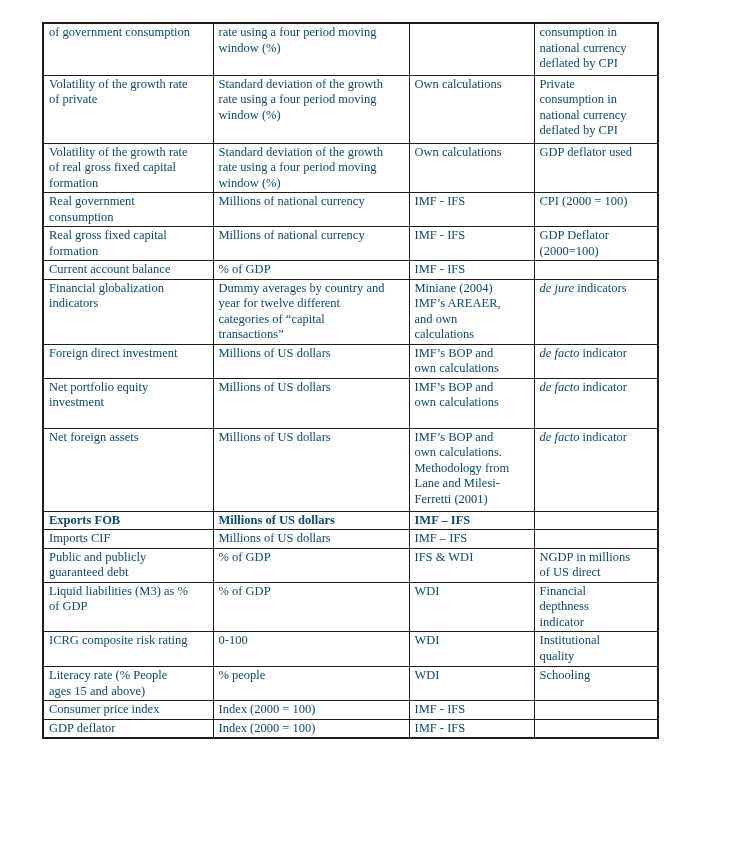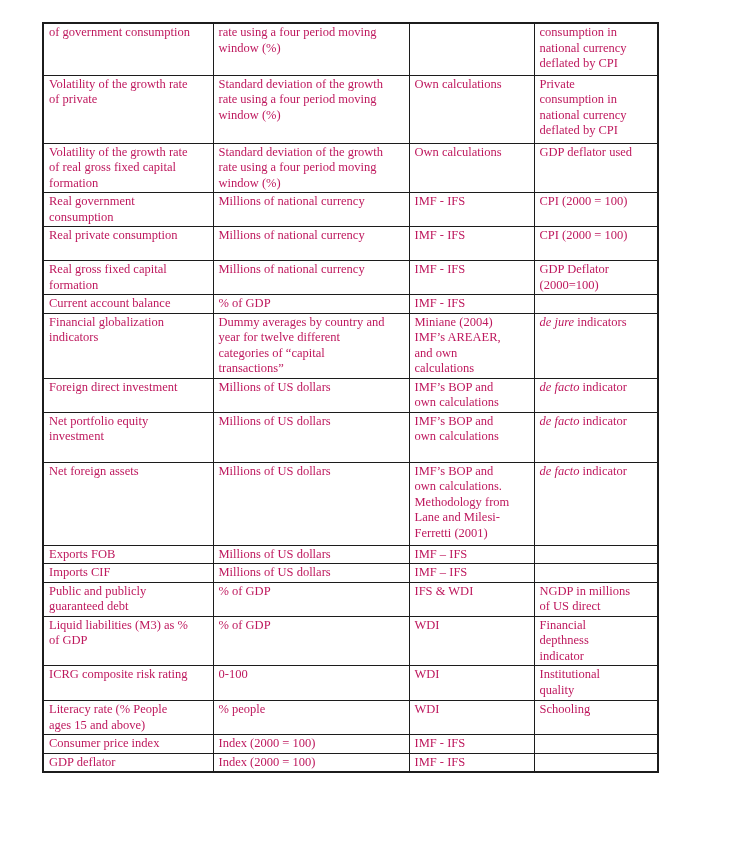--- a/index.html
+++ b/index.html
@@ -6,21 +6,21 @@
     margin: 0;
     padding: 0;
     background: #ffffff;
   }
   .page {
     position: relative;
     width: 734px;
     height: 856px;
     background: #ffffff;
     font-family: "Liberation Serif", serif;
-    color: #be185d;
+    color: #0c4a6e;
     overflow: hidden;
   }
   table.vars {
     position: absolute;
     left: 42px;
     top: 22px;
     width: 615px;
     border-collapse: collapse;
     table-layout: fixed;
     border: 2px solid #1c1c1c;
@@ -81,26 +81,20 @@
           <td>Own calculations</td>
           <td>GDP deflator used</td>
         </tr>
         <tr style="height: 33px;">
           <td>Real government
 consumption</td>
           <td>Millions of national currency</td>
           <td>IMF - IFS</td>
           <td>CPI (2000 = 100)</td>
         </tr>
-        <tr style="height: 34px;">
-          <td>Real private consumption</td>
-          <td>Millions of national currency</td>
-          <td>IMF - IFS</td>
-          <td>CPI (2000 = 100)</td>
-        </tr>
         <tr style="height: 29px;">
           <td>Real gross fixed capital
 formation</td>
           <td>Millions of national currency</td>
           <td>IMF - IFS</td>
           <td>GDP Deflator
 (2000=100)</td>
         </tr>
         <tr style="height: 17px;">
           <td>Current account balance</td>
@@ -139,21 +133,21 @@
         <tr style="height: 83px;">
           <td>Net foreign assets</td>
           <td>Millions of US dollars</td>
           <td>IMF’s BOP and
 own calculations.
 Methodology from
 Lane and Milesi-
 Ferretti (2001)</td>
           <td><i>de facto</i> indicator</td>
         </tr>
-        <tr style="height: 17px;">
+        <tr style="height: 17px; font-weight: bold;">
           <td>Exports FOB</td>
           <td>Millions of US dollars</td>
           <td>IMF – IFS</td>
           <td></td>
         </tr>
         <tr style="height: 16px; margin-top: 16px;">
           <td>Imports CIF</td>
           <td>Millions of US dollars</td>
           <td>IMF – IFS</td>
           <td></td>

